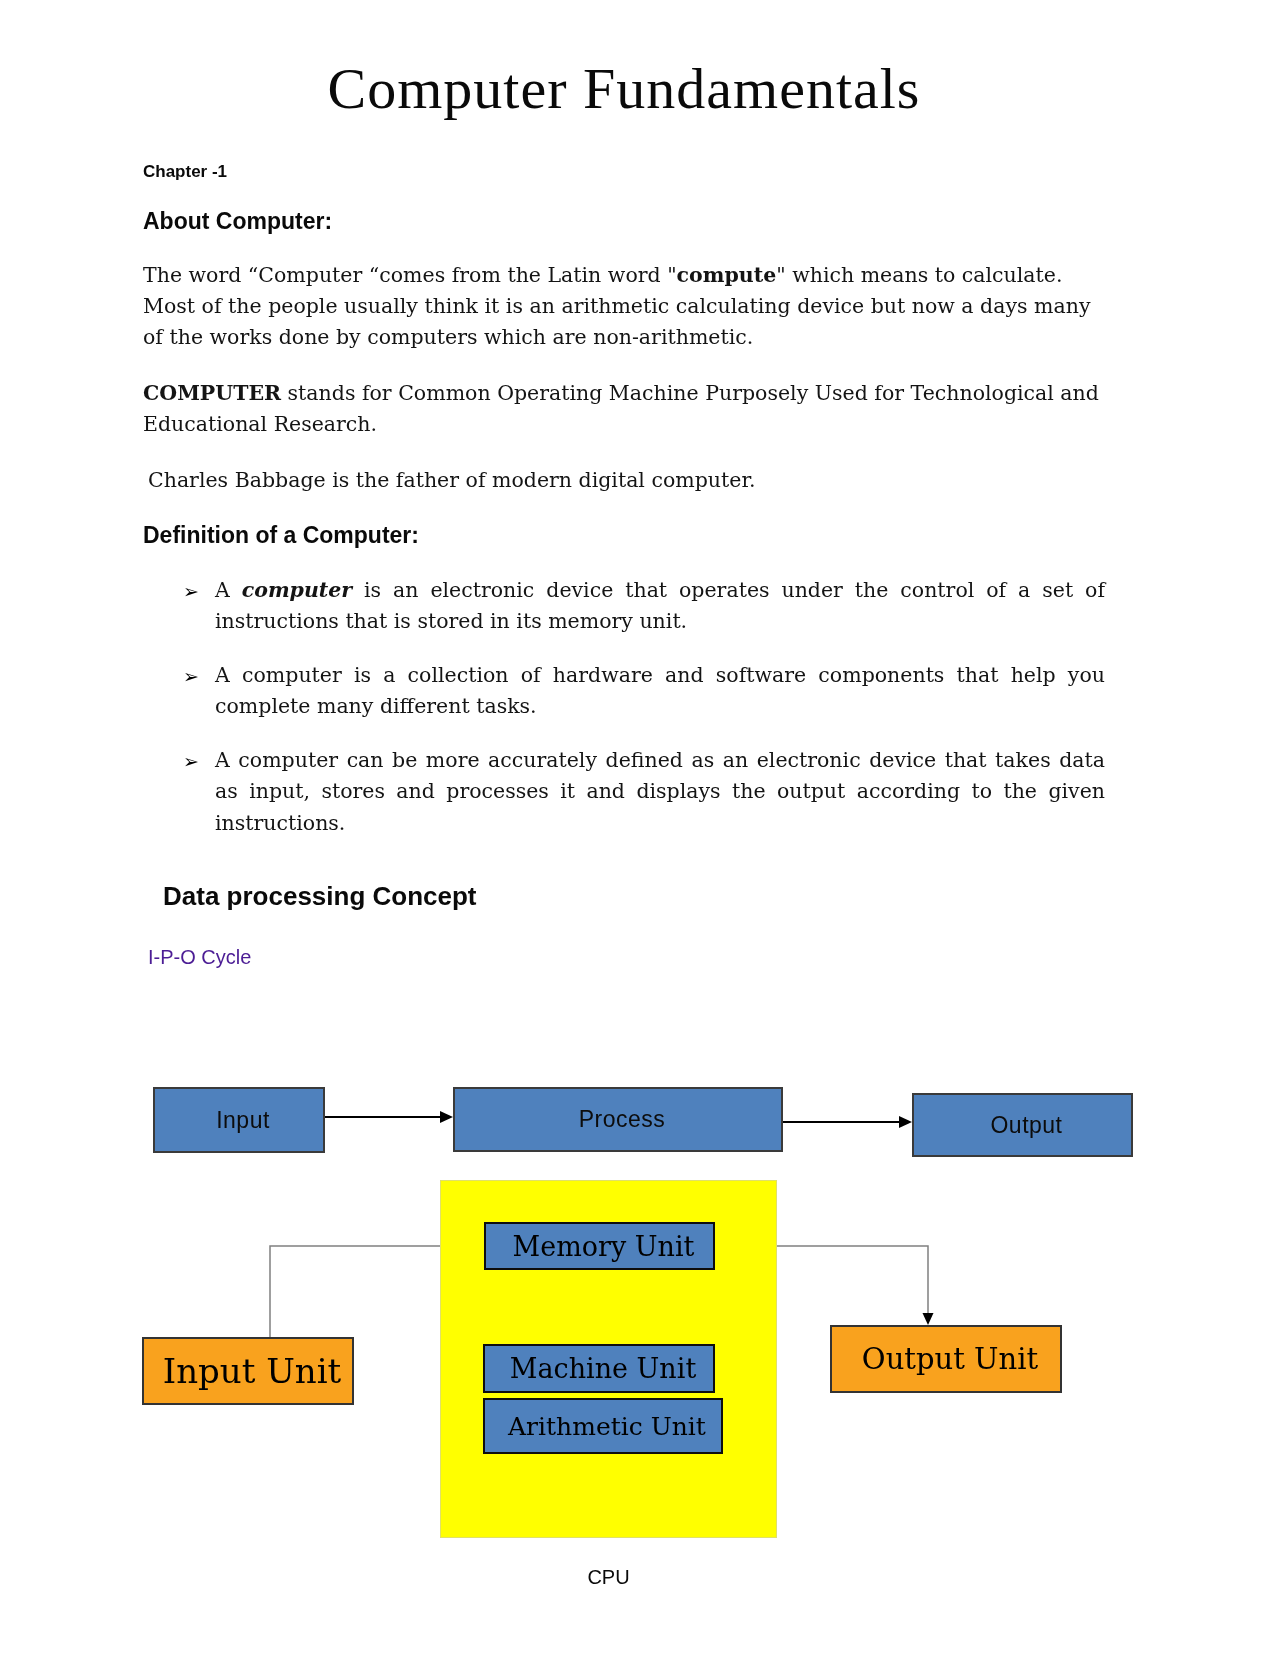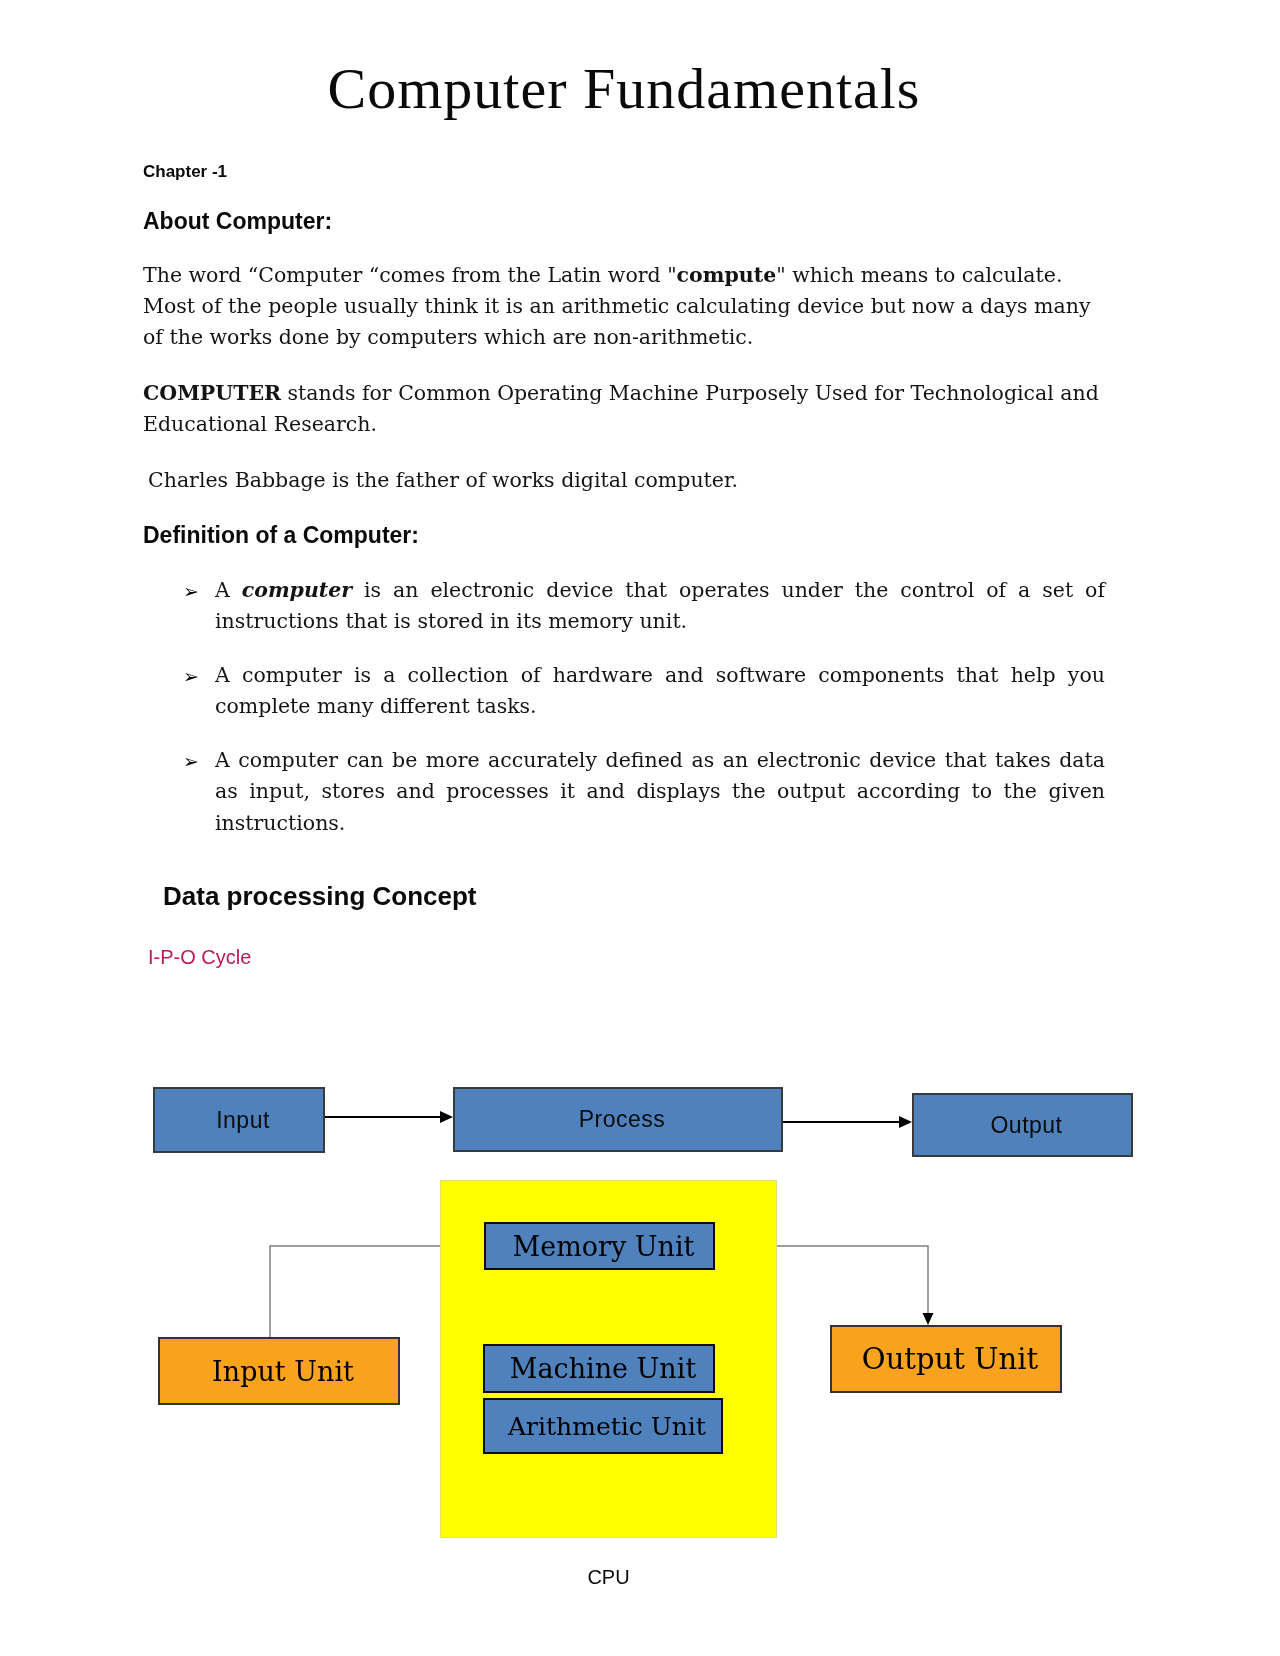--- a/index.html
+++ b/index.html
@@ -77,21 +77,21 @@
     font-weight: 700;
     font-size: 26px;
     color: #0a0a0a;
   }
   .ipo-label {
     margin-top: 34px;
     margin-left: 5px;
     font-family: "Liberation Sans", sans-serif;
     font-weight: 400;
     font-size: 20px;
-    color: #be185d;
+    color: #4c1d95;
   }
   
   .diagram { position: absolute; inset: 0; }
   .dbox {
     position: absolute;
     display: flex;
     align-items: center;
     justify-content: center;
     text-align: center;
     padding-left: 8px;
@@ -143,21 +143,21 @@
     <h1 class="doc-title">Computer Fundamentals</h1>
 
     <div class="chapter">Chapter -1</div>
 
     <h2 class="h2">About Computer:</h2>
 
     <p class="body-p"><span>The word “Computer “comes from the Latin word "</span><span style="font-weight: 700;">compute</span><span>" which means to calculate. Most of the people usually think it is an arithmetic calculating device but now a days many of the works done by computers which are non-arithmetic.</span></p>
 
     <p class="body-p"><span style="font-weight: 700;">COMPUTER</span><span> stands for Common Operating Machine Purposely Used for Technological and Educational Research.</span></p>
 
-    <p class="body-p indent-1">Charles Babbage is the father of works digital computer.</p>
+    <p class="body-p indent-1">Charles Babbage is the father of modern digital computer.</p>
 
     <h2 class="h2">Definition of a Computer:</h2>
 
     <ul class="bullets">
       <li><span class="marker">➢</span><span>A </span><span style="font-weight: 700; font-style: italic;">computer</span><span> is an electronic device that operates under the control of a set of instructions that is stored in its memory unit.</span></li>
       <li><span class="marker">➢</span><span>A computer is a collection of hardware and software components that help you complete many different tasks.</span></li>
       <li><span class="marker">➢</span><span>A computer can be more accurately defined as an electronic device that takes data as input, stores and processes it and displays the output according to the given instructions.</span></li>
     </ul>
 
     <h3 class="h3">Data processing Concept</h3>
@@ -205,19 +205,19 @@
     <div class="yellow-box" style="left:440px; top:1180px; width:337px; height:358px;"></div>
 
     <div class="dbox blue" style="left:153px; top:1087px; width:172px; height:66px;">Input</div>
     <div class="dbox blue" style="left:453px; top:1087px; width:330px; height:65px;">Process</div>
     <div class="dbox blue" style="left:912px; top:1093px; width:221px; height:64px;">Output</div>
 
     <div class="dbox blue-unit" style="left:484px; top:1222px; width:231px; height:48px; font-size:27px;">Memory Unit</div>
     <div class="dbox blue-unit" style="left:483px; top:1344px; width:232px; height:49px; font-size:27px;">Machine Unit</div>
     <div class="dbox blue-unit" style="left:483px; top:1398px; width:240px; height:56px; font-size:25px;">Arithmetic Unit</div>
 
-    <div class="dbox orange-unit" style="left:158px; top:1337px; width:242px; height:68px; font-size:27px;">Input Unit</div>
+    <div class="dbox orange-unit" style="left:142px; top:1337px; width:212px; height:68px; font-size:34px;">Input Unit</div>
     <div class="dbox orange-unit" style="left:830px; top:1325px; width:232px; height:68px; font-size:29px;">Output Unit</div>
 
     <div class="cpu-label" style="left:440px; top:1566px; width:337px;">CPU</div>
   </div>
 
 </div>
 
 </body></html>

